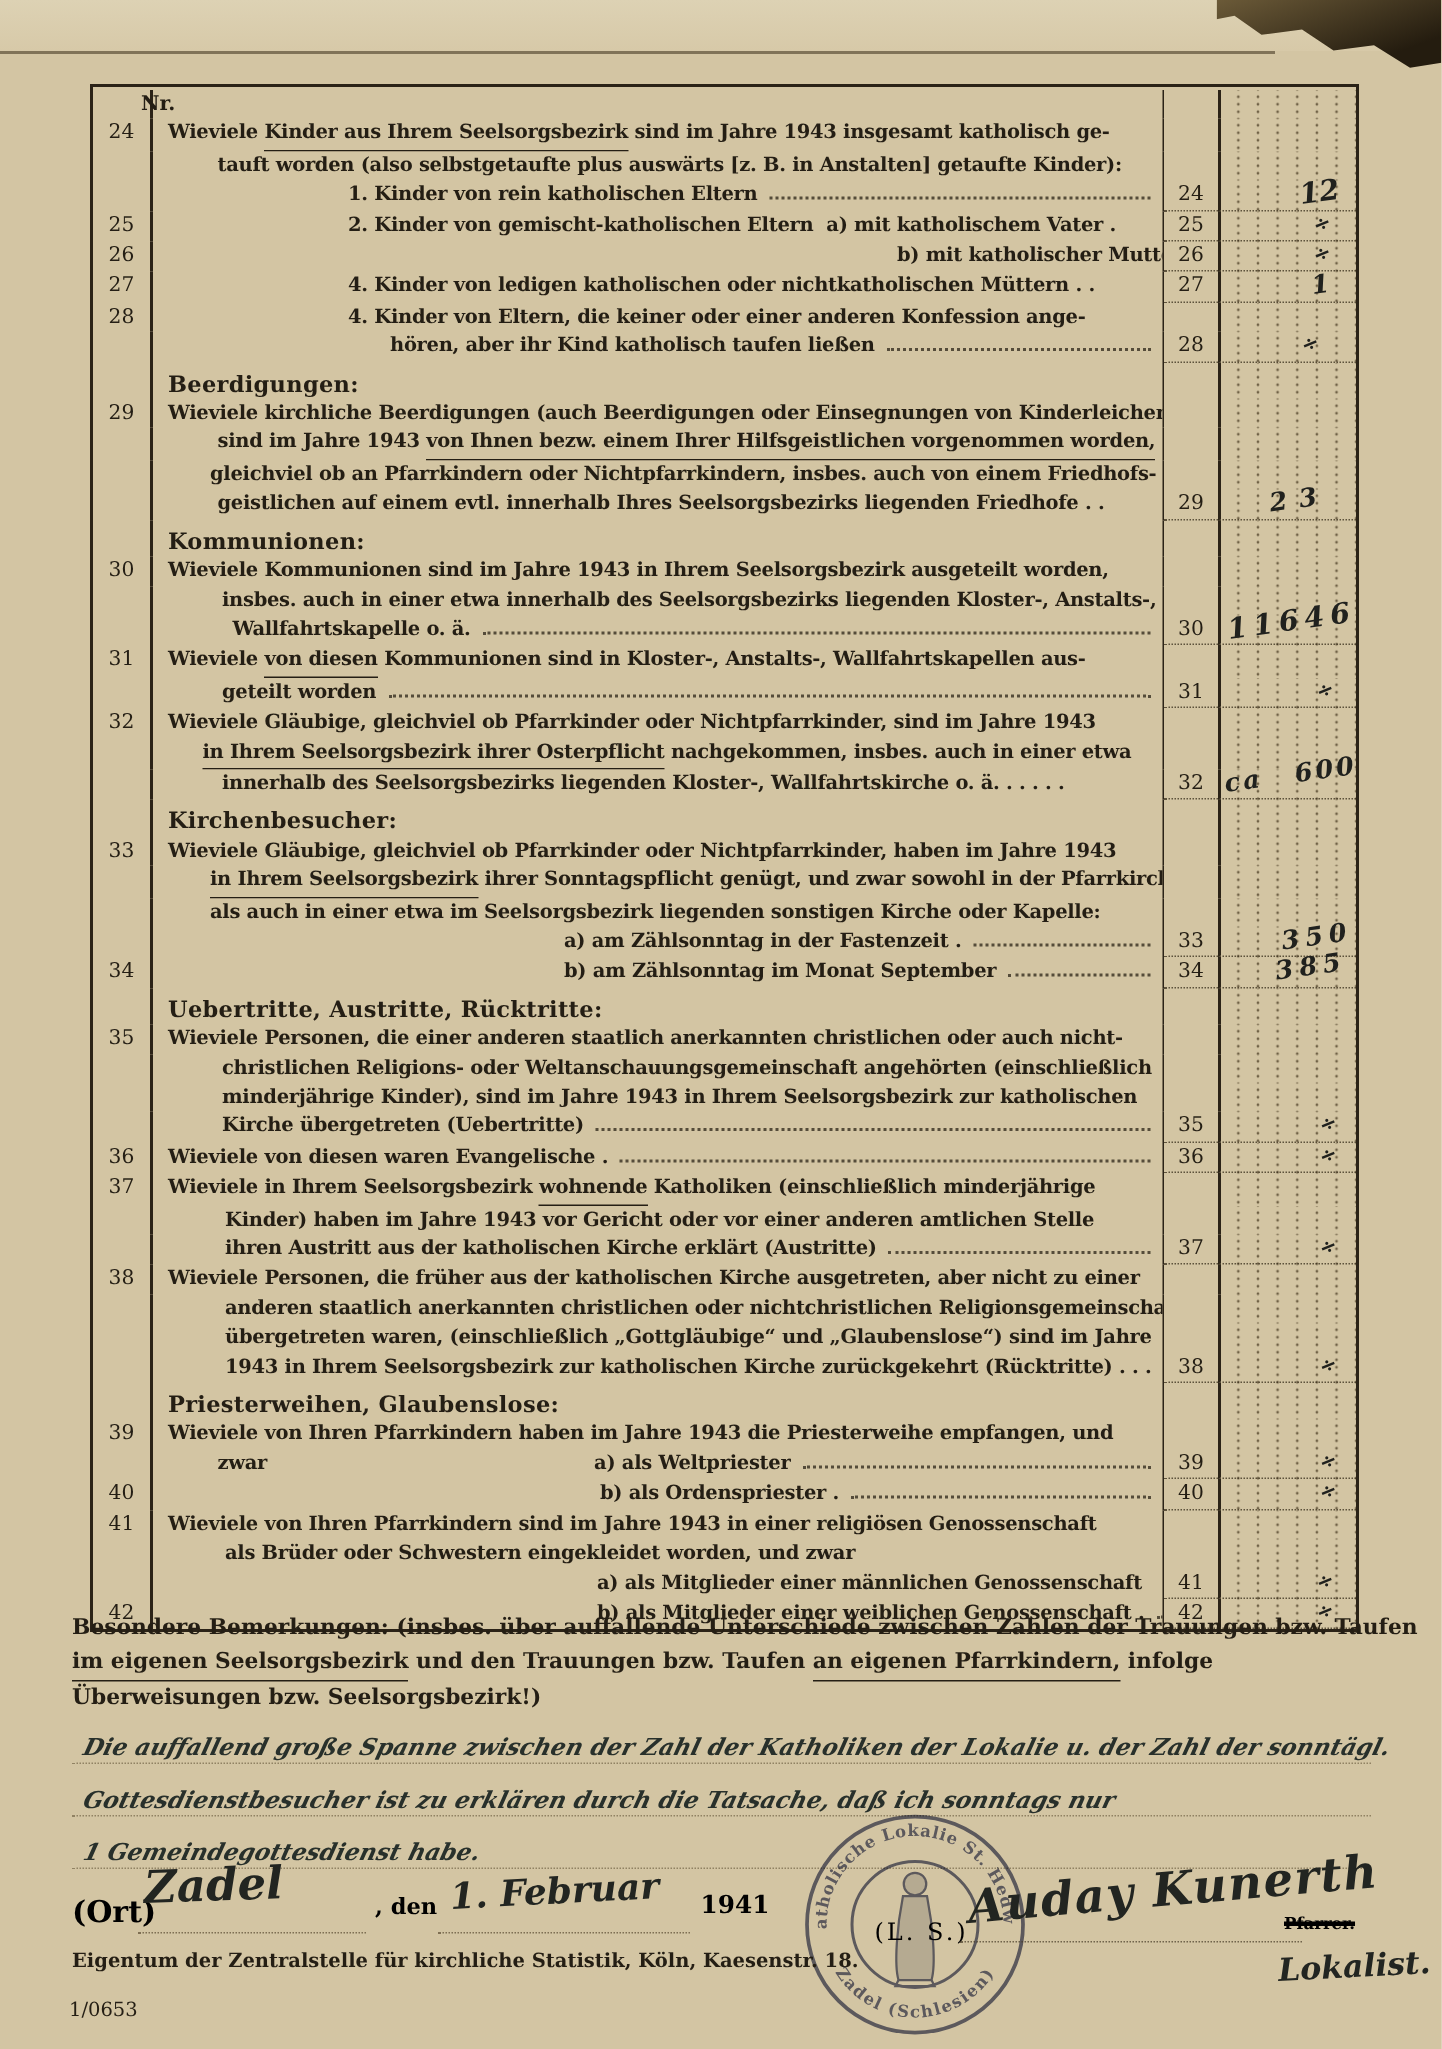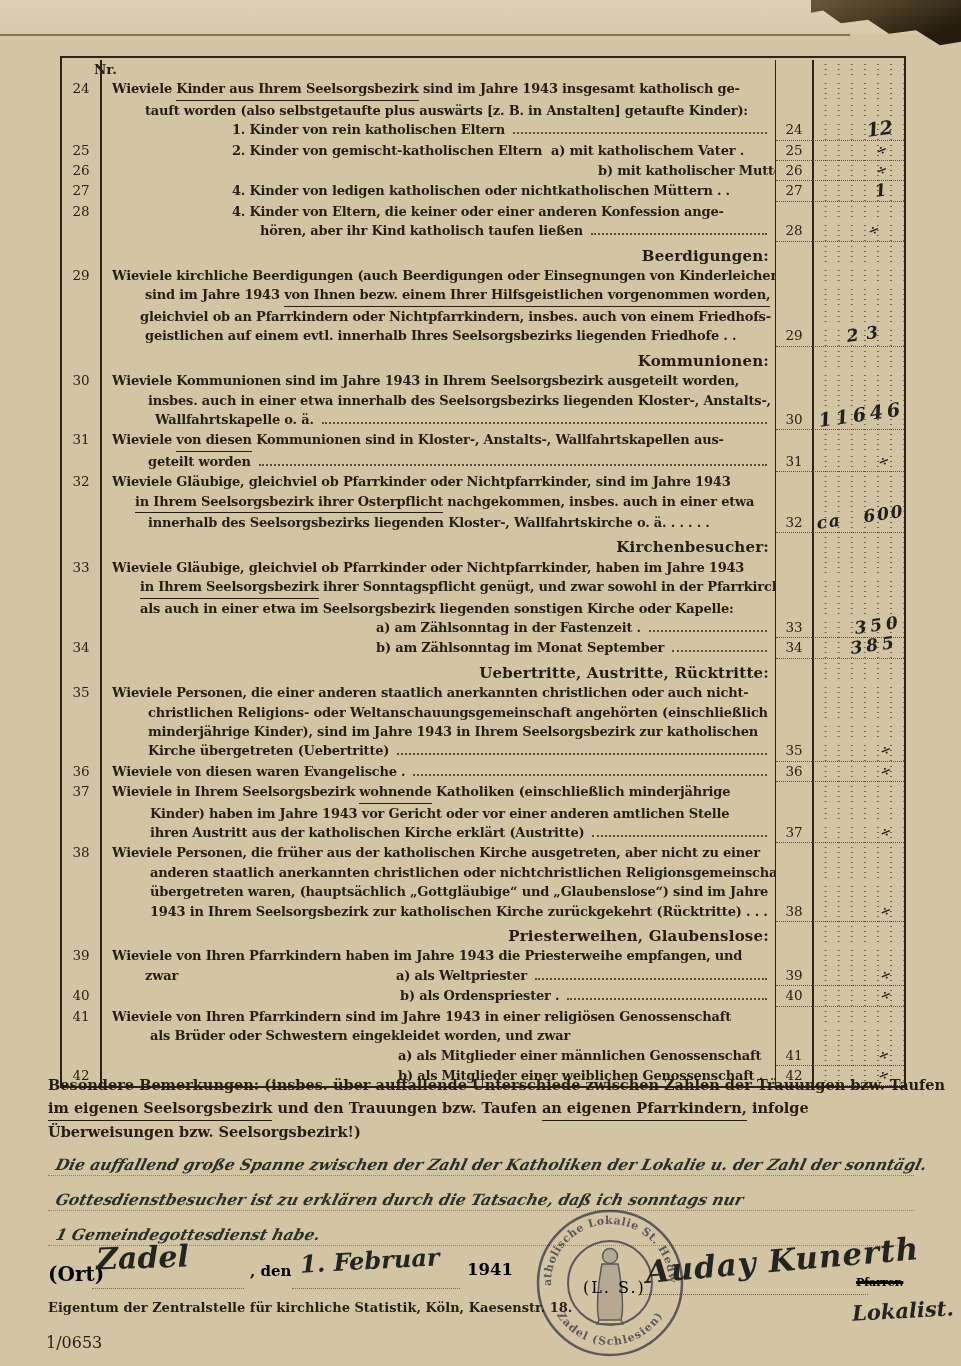--- a/index.html
+++ b/index.html
@@ -41,21 +41,21 @@
   .row{display:contents;}
   .c{min-height:19.4px;line-height:19.4px;box-sizing:border-box;}
   .c1{border-right:2px solid #2b2317;text-align:center;font-size:13.5px;}
   .c2{border-right:1.5px solid #2b2317;padding:0 6px 0 10px;font-size:13px;font-weight:bold;
       display:flex;align-items:baseline;white-space:pre;overflow:hidden;letter-spacing:-.2px;}
   .c3{text-align:center;font-size:13.5px;}
   .c4{border-left:2px solid #2b2317;position:relative;
       background-image:radial-gradient(circle, rgba(86,72,46,.8) .8px, transparent 1.1px);
       background-size:13.1px 5px;background-position:5px 2px;}
   .ruled{border-bottom:1.5px dotted rgba(64,52,32,.8);}
-  .hrow .c2{padding-top:5px;justify-content:flex-end;}
+  .hrow .c2{padding-top:5px;}
   .hrow .c1,.hrow .c3,.hrow .c4{padding-top:5px;}
   .heading{font-size:15px;font-weight:bold;letter-spacing:.2px;}
   .tab{display:inline-block;flex:none;}
   .u{border-bottom:1.5px solid #241e14;padding-bottom:1px;}
   .b{font-weight:bold;}
   .lead{flex:1;border-bottom:2px dotted rgba(43,35,23,.75);margin:0 2px 4px 8px;min-width:12px;}
   .hw{position:absolute;bottom:-1px;font-style:italic;font-weight:bold;color:#20211e;
       transform:rotate(-8deg);transform-origin:left bottom;white-space:pre;}
   .hw.mark{font-size:14px;transform:rotate(-22deg);}
   .hw.num{font-size:17px;}
@@ -80,21 +80,21 @@
   #date-rule{position:absolute;left:292px;top:1288px;width:168px;border-bottom:1.5px dotted rgba(90,74,48,.7);}
   #year-value{position:absolute;left:467px;top:1260px;font-size:16.5px;font-weight:bold;}
   #ls-label{position:absolute;left:583px;top:1278px;font-size:16px;letter-spacing:2px;}
   #stamp{position:absolute;left:535px;top:1208px;opacity:.85;mix-blend-mode:multiply;}
   #sig-name{position:absolute;left:645px;top:1242px;font-size:31px;transform:rotate(-5deg);letter-spacing:1px;}
   #sig-rule{position:absolute;left:640px;top:1294px;width:228px;border-bottom:1.5px dotted rgba(70,58,38,.7);}
   #role-printed{position:absolute;left:856px;top:1276px;font-size:11px;font-weight:bold;
       text-decoration:line-through;text-decoration-thickness:2.5px;}
   #role-hand{position:absolute;left:852px;top:1298px;font-size:21px;transform:rotate(-3deg);}
   #footer-owner{position:absolute;left:48px;top:1300px;font-size:13px;font-weight:bold;color:#241e14;}
-  #form-no{position:absolute;left:46px;top:1333px;font-size:16px;color:#241e14;}
+  #form-no{position:absolute;left:46px;top:1333px;font-size:13px;color:#241e14;}
 </style>
 </head>
 <body>
 
 <div id="page">
   <div id="top-light"></div>
   <div id="top-edge"></div>
   <div id="torn-corner-high"></div>
   <div id="torn-corner"></div>
 
@@ -160,21 +160,21 @@
       <div class="row"><div class="c c1">36</div><div class="c c2"><span>Wieviele von diesen waren Evangelische .</span><span class="lead"></span></div><div class="c c3 ruled">36</div><div class="c c4 ruled">
           <span class="hw mark" style="left: 70px;">÷</span>
         </div></div>
       <div class="row"><div class="c c1">37</div><div class="c c2"><span>Wieviele in Ihrem Seelsorgsbezirk </span><span class="u">wohnende</span><span> Katholiken (einschließlich minderjährige</span></div><div class="c c3"></div><div class="c c4"></div></div>
       <div class="row"><div class="c c1"></div><div class="c c2"><span class="tab" style="width: 38px;"></span><span>Kinder) haben im Jahre 1943 vor Gericht oder vor einer anderen amtlichen Stelle</span></div><div class="c c3"></div><div class="c c4"></div></div>
       <div class="row"><div class="c c1"></div><div class="c c2"><span class="tab" style="width: 38px;"></span><span>ihren Austritt aus der katholischen Kirche erklärt </span><span class="b">(Austritte)</span><span class="lead"></span></div><div class="c c3 ruled">37</div><div class="c c4 ruled">
           <span class="hw mark" style="left: 70px;">÷</span>
         </div></div>
       <div class="row"><div class="c c1">38</div><div class="c c2"><span>Wieviele Personen, die früher aus der katholischen Kirche ausgetreten, aber nicht zu einer</span></div><div class="c c3"></div><div class="c c4"></div></div>
       <div class="row"><div class="c c1"></div><div class="c c2"><span class="tab" style="width: 38px;"></span><span>anderen staatlich anerkannten christlichen oder nichtchristlichen Religionsgemeinschaft</span></div><div class="c c3"></div><div class="c c4"></div></div>
-      <div class="row"><div class="c c1"></div><div class="c c2"><span class="tab" style="width: 38px;"></span><span>übergetreten waren, (hauptsächlich „Gottgläubige“ und „Glaubenslose“) sind im Jahre</span></div><div class="c c3"></div><div class="c c4"></div></div>
+      <div class="row"><div class="c c1"></div><div class="c c2"><span class="tab" style="width: 38px;"></span><span>übergetreten waren, (einschließlich „Gottgläubige“ und „Glaubenslose“) sind im Jahre</span></div><div class="c c3"></div><div class="c c4"></div></div>
       <div class="row"><div class="c c1"></div><div class="c c2"><span class="tab" style="width: 38px;"></span><span>1943 in Ihrem Seelsorgsbezirk zur katholischen Kirche zurückgekehrt </span><span class="b">(Rücktritte)</span><span> . . .</span></div><div class="c c3 ruled">38</div><div class="c c4 ruled">
           <span class="hw mark" style="left: 70px;">÷</span>
         </div></div>
       <div class="row hrow"><div class="c c1"></div><div class="c c2"><span class="heading">Priesterweihen, Glaubenslose:</span></div><div class="c c3"></div><div class="c c4"></div></div>
       <div class="row"><div class="c c1">39</div><div class="c c2"><span>Wieviele von Ihren Pfarrkindern haben im Jahre 1943 die Priesterweihe empfangen, und</span></div><div class="c c3"></div><div class="c c4"></div></div>
       <div class="row"><div class="c c1"></div><div class="c c2"><span class="tab" style="width: 33px;"></span><span>zwar</span><span class="tab" style="width: 218px;"></span><span>a) als Weltpriester</span><span class="lead"></span></div><div class="c c3 ruled">39</div><div class="c c4 ruled">
           <span class="hw mark" style="left: 70px;">÷</span>
         </div></div>
       <div class="row"><div class="c c1">40</div><div class="c c2"><span class="tab" style="width: 288px;"></span><span>b) als Ordenspriester .</span><span class="lead"></span></div><div class="c c3 ruled">40</div><div class="c c4 ruled">
           <span class="hw mark" style="left: 70px;">÷</span>

